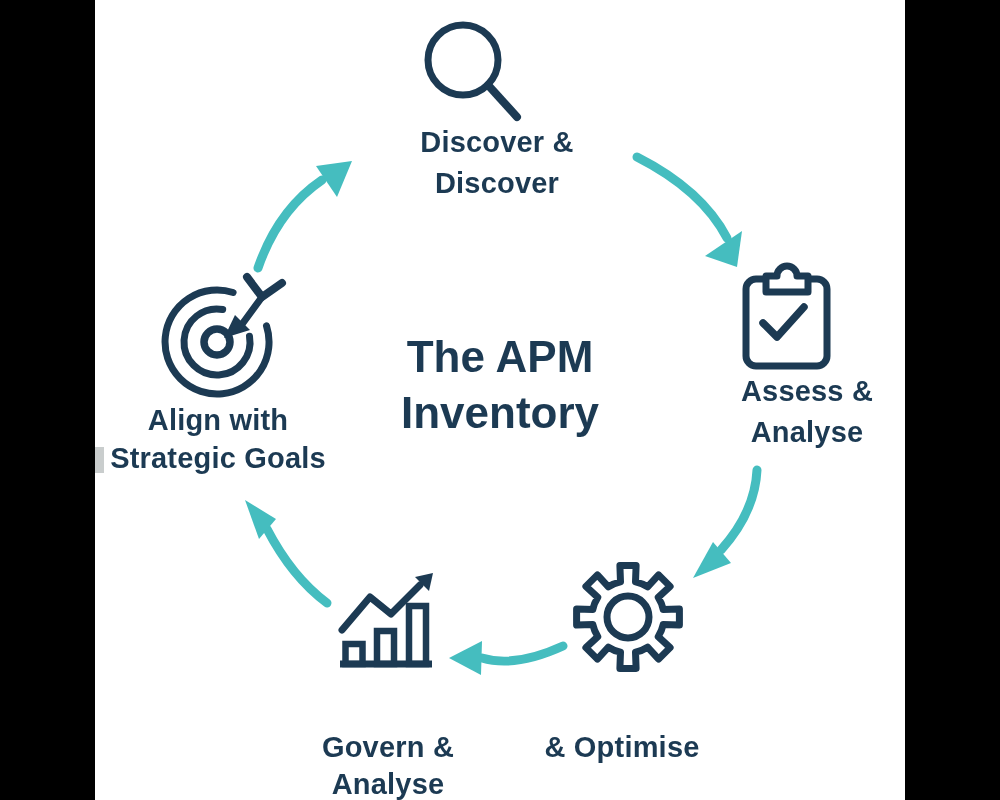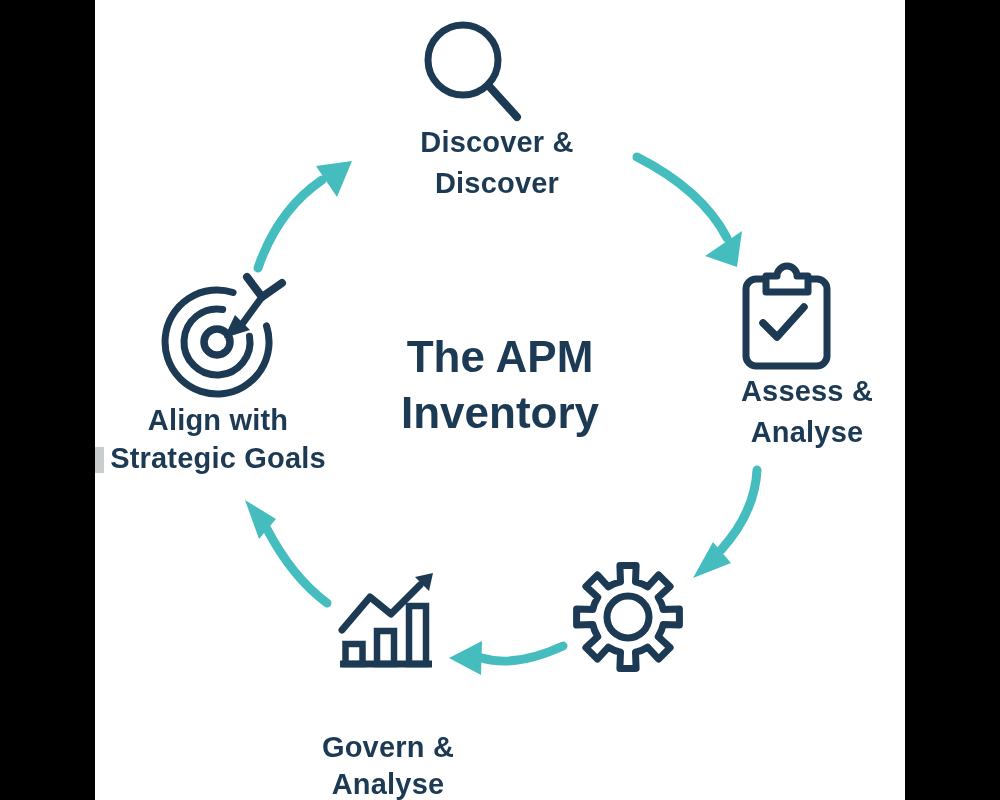--- a/index.html
+++ b/index.html
@@ -112,20 +112,21 @@
              A 36 36 0 0 1 35.2,-7.5 L 51.4,-8.1 L 51.4,8.1 L 35.2,7.5
              A 36 36 0 0 1 30.2,19.6 L 42.1,30.6 L 30.6,42.1 L 19.6,30.2
              A 36 36 0 0 1 7.5,35.2 L 8.1,51.4 L -8.1,51.4 L -7.5,35.2
              A 36 36 0 0 1 -19.6,30.2 L -30.6,42.1 L -42.1,30.6 L -30.2,19.6
              A 36 36 0 0 1 -35.2,7.5 L -51.4,8.1 L -51.4,-8.1 L -35.2,-7.5
              A 36 36 0 0 1 -30.2,-19.6 L -42.1,-30.6 L -30.6,-42.1 L -19.6,-30.2
              A 36 36 0 0 1 -7.5,-35.2 Z" fill="none" stroke="currentColor" stroke-width="7" stroke-linejoin="round"></path>
     <circle cx="0" cy="0" r="21" fill="none" stroke="currentColor" stroke-width="7"></circle>
   </svg>
   <div class="stage-label lh37" id="label-rationalise">
+    <div>&amp; Optimise</div>
   </div>
 
   <svg class="icon ink" style="left:332px; top:565px;" width="110" height="108" viewBox="0 0 110 108">
     <line x1="8" y1="99" x2="100" y2="99" stroke="currentColor" stroke-width="7"></line>
     <rect x="13.5" y="79" width="17" height="20" fill="none" stroke="currentColor" stroke-width="6.5"></rect>
     <rect x="45" y="66" width="17" height="33" fill="none" stroke="currentColor" stroke-width="6.5"></rect>
     <rect x="77" y="41" width="17" height="58" fill="none" stroke="currentColor" stroke-width="6.5"></rect>
     <path d="M 10,65 L 38,32 L 59,49 L 88,20" fill="none" stroke="currentColor" stroke-width="7" stroke-linecap="round" stroke-linejoin="round"></path>
     <polygon points="101,8 83,12 97,26" fill="currentColor"></polygon>
   </svg>

